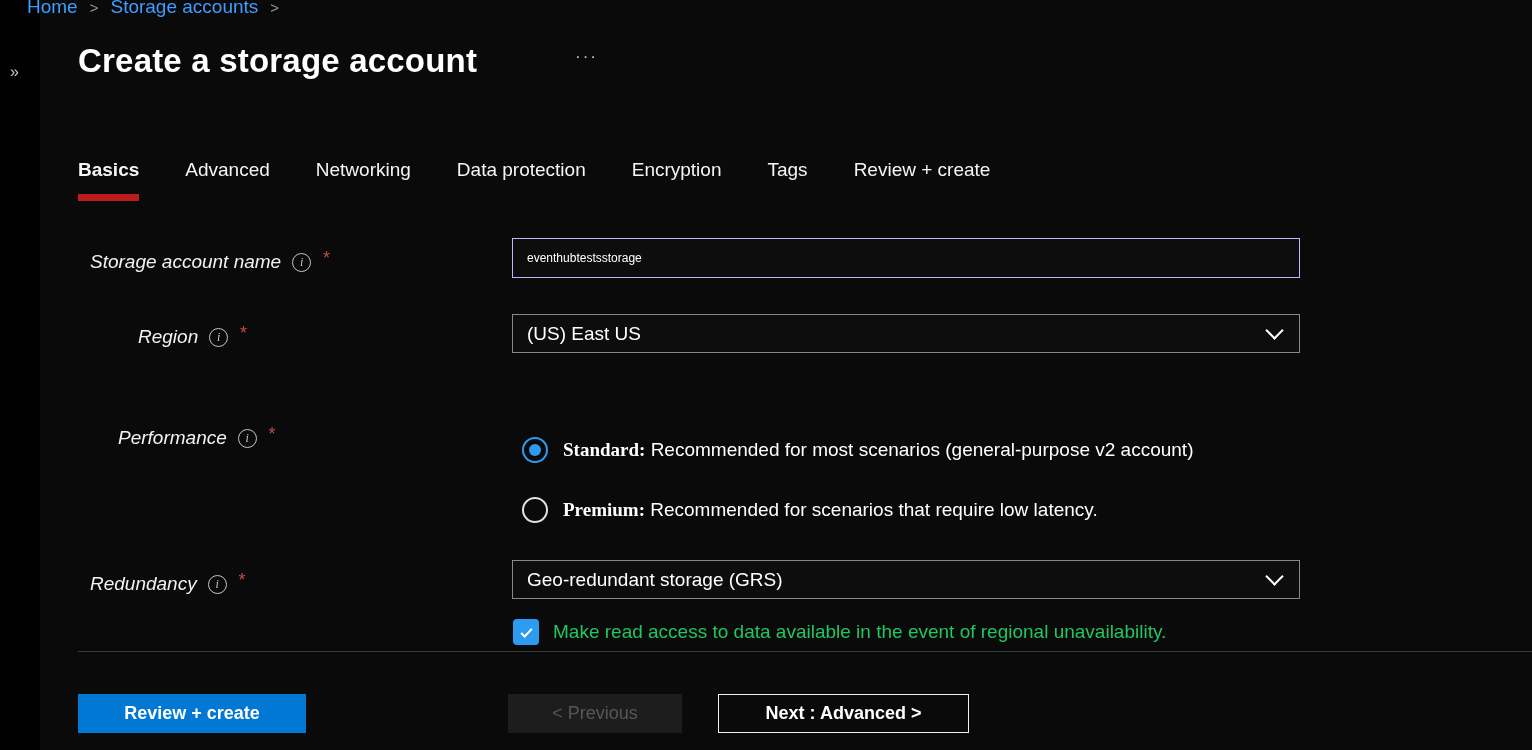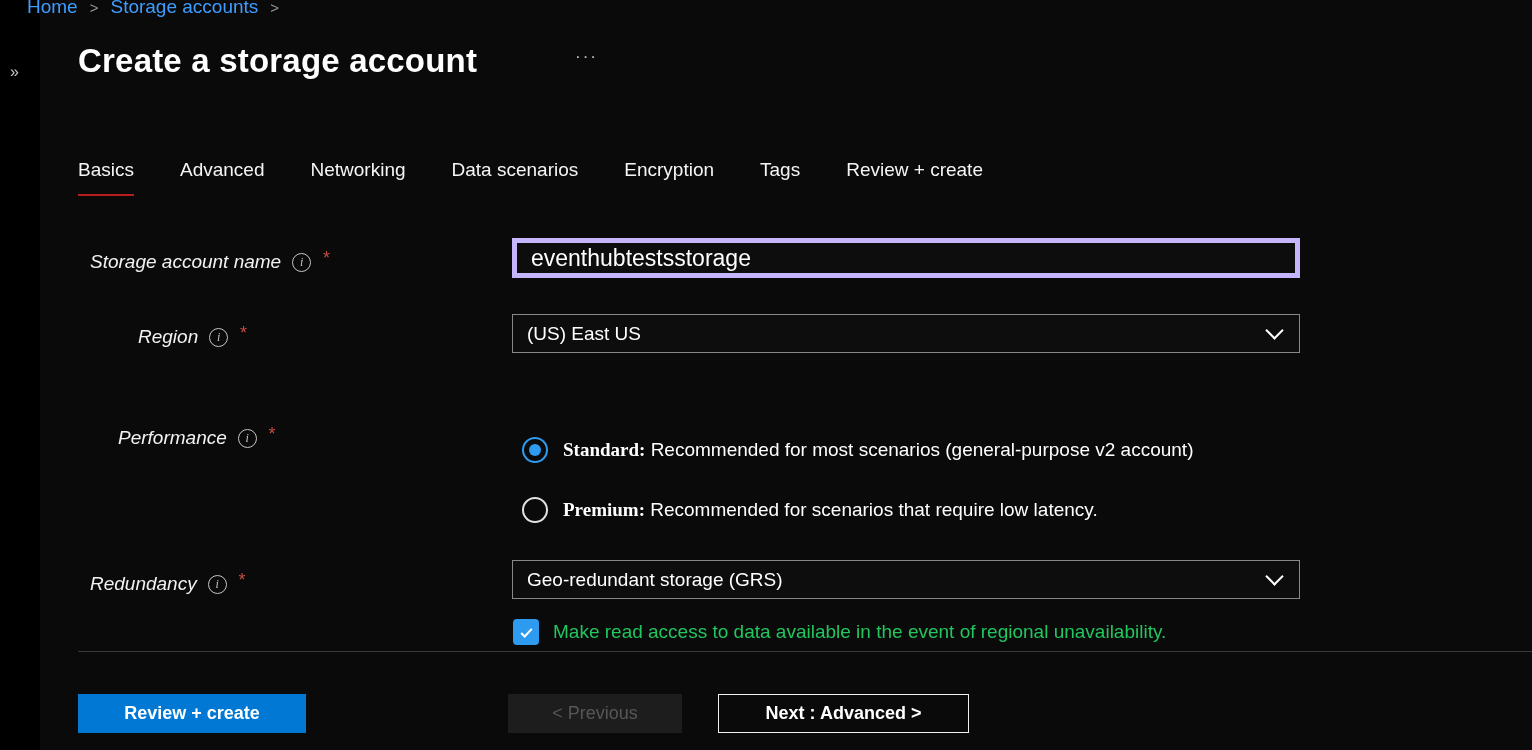--- a/index.html
+++ b/index.html
@@ -20,37 +20,37 @@
   .breadcrumb a { color:#3e9dff; text-decoration:none; cursor:pointer; }
   .breadcrumb .sep { color:#9a9a9a; font-size:15px; }
 
   
   .page-title { position:absolute; left:78px; top:42px; font-size:33px; font-weight:bold; color:#ffffff; letter-spacing:0.2px; }
   .more-menu { position:absolute; left:575px; top:47px; color:#c8c8c8; font-size:17px; letter-spacing:2px; cursor:pointer; }
 
   
   .tabs { position:absolute; left:78px; top:153px; display:flex; }
   .tab { font-size:19px; color:#f5f5f5; padding:6px 0 13px 0; margin-right:46px; cursor:pointer; }
-  .tab.active { font-weight:normal; border-bottom:2px solid #b91c1c; }
+  .tab.active { font-weight:bold; border-bottom:7px solid #b91c1c; }
 
   
   .field-label { position:absolute; left:90px; display:flex; align-items:center; gap:11px; font-size:19px; color:#f3f2f1;font-style:italic; }
   .info-icon {
     width:19px; height:19px; border:1px solid #c8c6c4; border-radius:50%;
     display:inline-flex; align-items:center; justify-content:center;
     color:#c8c6c4; cursor:pointer; flex:0 0 auto;
   }
   .info-icon::before { content:"i"; font-size:12px; font-family:"Liberation Serif", serif; }
   .required { color:#c64a45; font-size:18px; align-self:flex-start; margin-top:-3px; }
 
   
   .text-input {
     position:absolute; left:512px; width:788px; height:40px;
-    background:#0d0d0d; border:5px solid #c4b5fd; color:#ffffff;
-    font-size:23px; font-family:"Liberation Sans", sans-serif; padding:0 14px;
+    background:#0d0d0d; border:1px solid #c4b5fd; color:#ffffff;
+    font-size:12px; font-family:"Liberation Sans", sans-serif; padding:0 14px;
   }
   .dropdown {
     position:absolute; left:512px; width:788px; height:39px;
     background:#0d0d0d; border:1px solid #8a8886; color:#ffffff;
     font-size:19px; display:flex; align-items:center; justify-content:space-between;
     padding:0 18px 0 14px; cursor:pointer;
   }
   .chevron-down {
     width:13px; height:13px;
     border-right:2px solid #ffffff; border-bottom:2px solid #ffffff;
@@ -101,21 +101,21 @@
     <span class="sep">&gt;</span>
   </nav>
 
   <h1 class="page-title">Create a storage account</h1>
   <span class="more-menu">···</span>
 
   <div class="tabs">
     <div class="tab active">Basics</div>
     <div class="tab">Advanced</div>
     <div class="tab">Networking</div>
-    <div class="tab">Data scenarios</div>
+    <div class="tab">Data protection</div>
     <div class="tab">Encryption</div>
     <div class="tab">Tags</div>
     <div class="tab">Review + create</div>
   </div>
 
   <div class="field-label" style="top:251px;">
     <span>Storage account name</span>
     <span class="info-icon"></span>
     <span class="required">*</span>
   </div>

